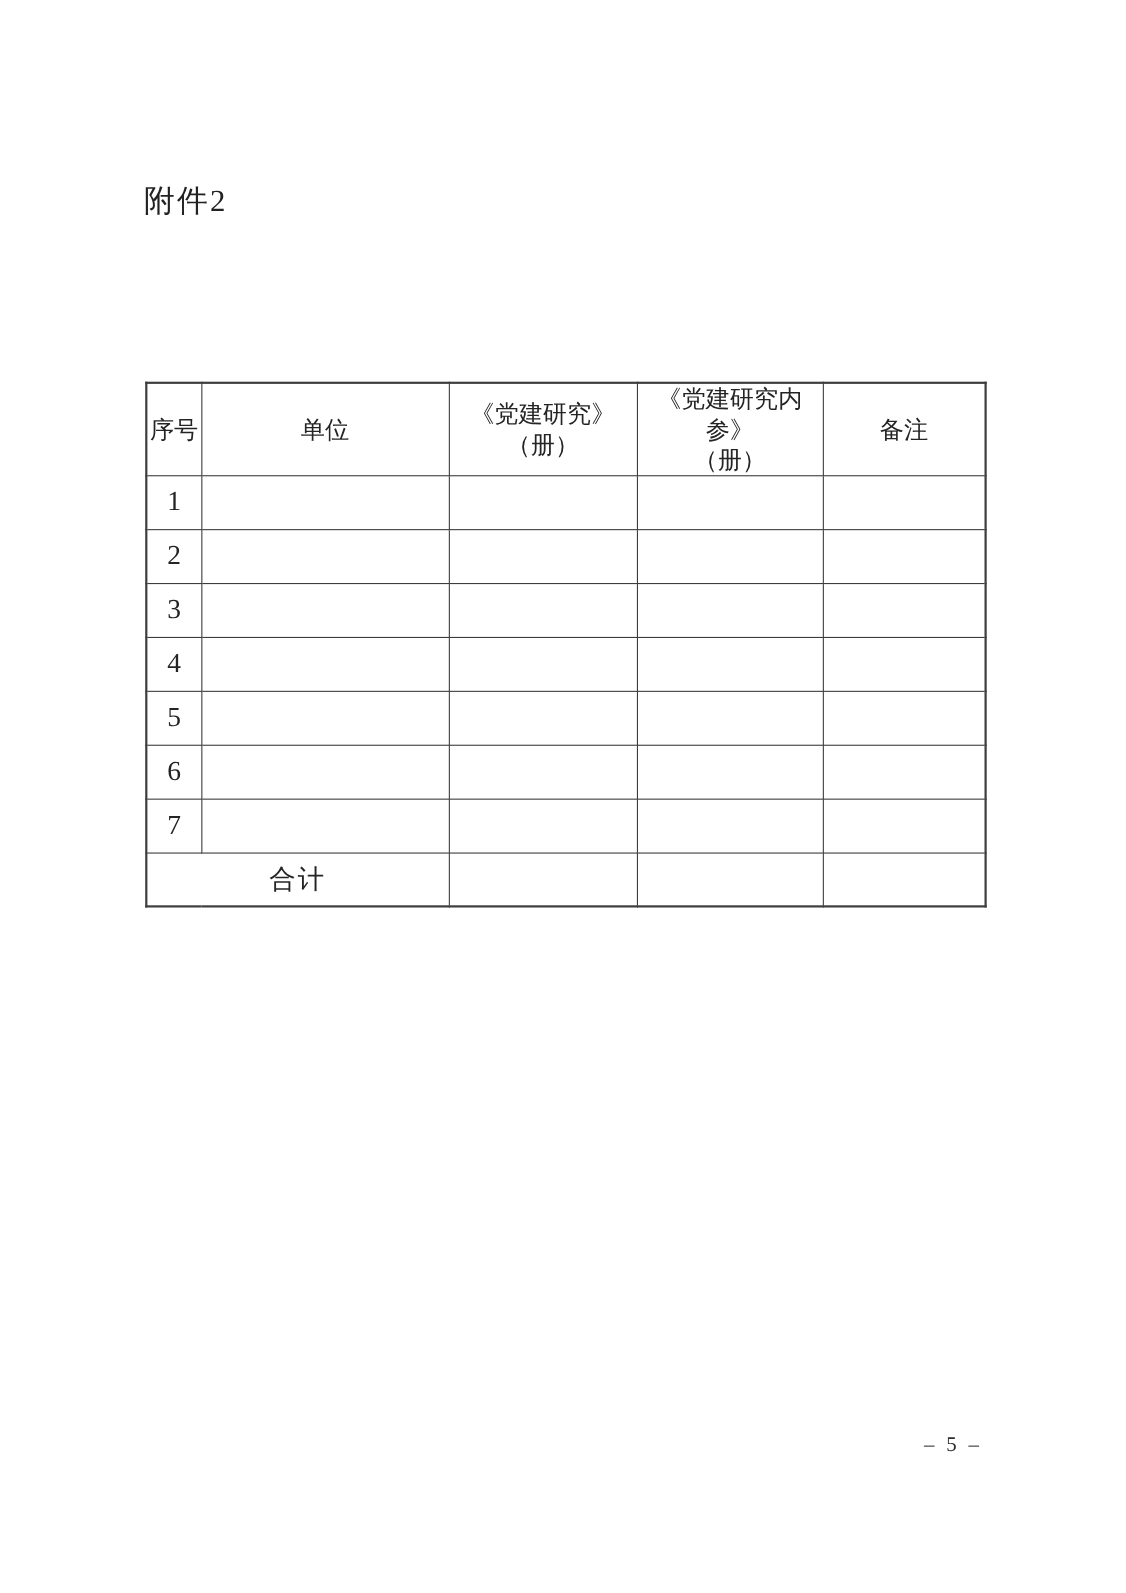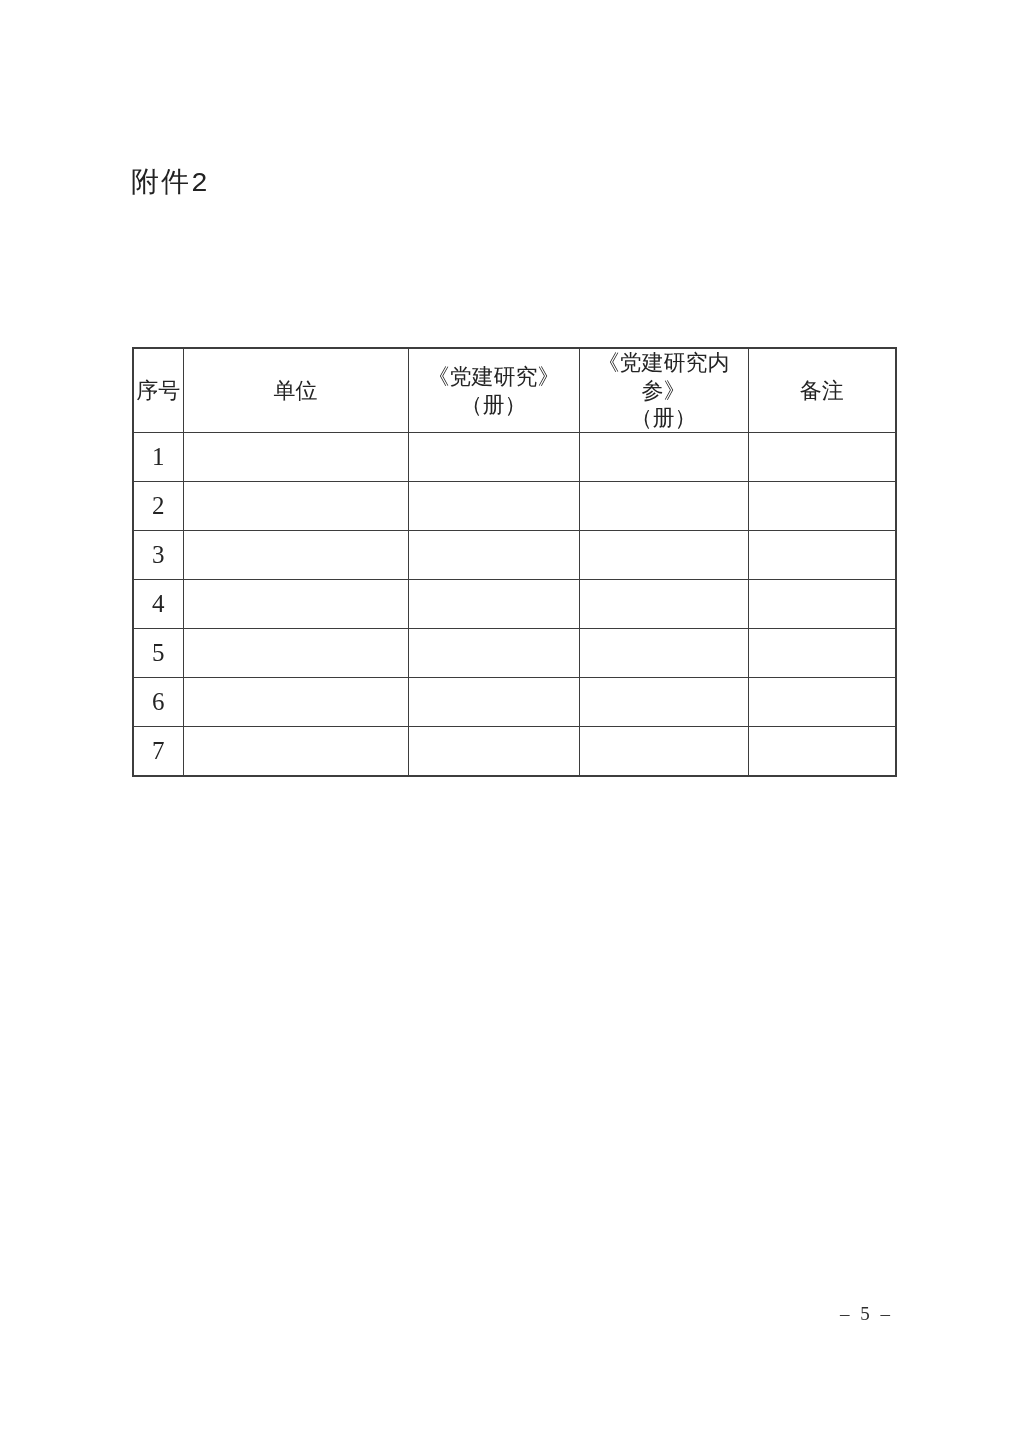--- a/index.html
+++ b/index.html
@@ -14,21 +14,21 @@
     background: #ffffff;
     margin: 0 auto;
     overflow: hidden;
     font-family: "Liberation Serif", serif;
     color: #1f1f1f;
   }
   .attachment-label {
     position: absolute;
     left: 131px;
     top: 167px;
-    font-family: Liberation Mono, monospace;
+    font-family: Liberation Serif, serif;
     font-size: 28px;
     font-weight: 500;
     letter-spacing: 2px;
     color: #222222;
     line-height: 1.2;
   }
   .doc-title {
     position: absolute;
     left: 0;
     top: 260px;
@@ -164,18 +164,24 @@
         <td></td>
       </tr>
       <tr class="data-row">
         <td class="index-cell">7</td>
         <td></td>
         <td></td>
         <td></td>
         <td></td>
       </tr>
 
+      <tr class="footer-row">
+        <td class="footer-label-cell" colspan="2">合计</td>
+        <td></td>
+        <td></td>
+        <td></td>
+      </tr>
     </tbody>
   </table>
 
   <div class="page-number">– 5 –</div>
 
 </div>
 
 </body></html>

